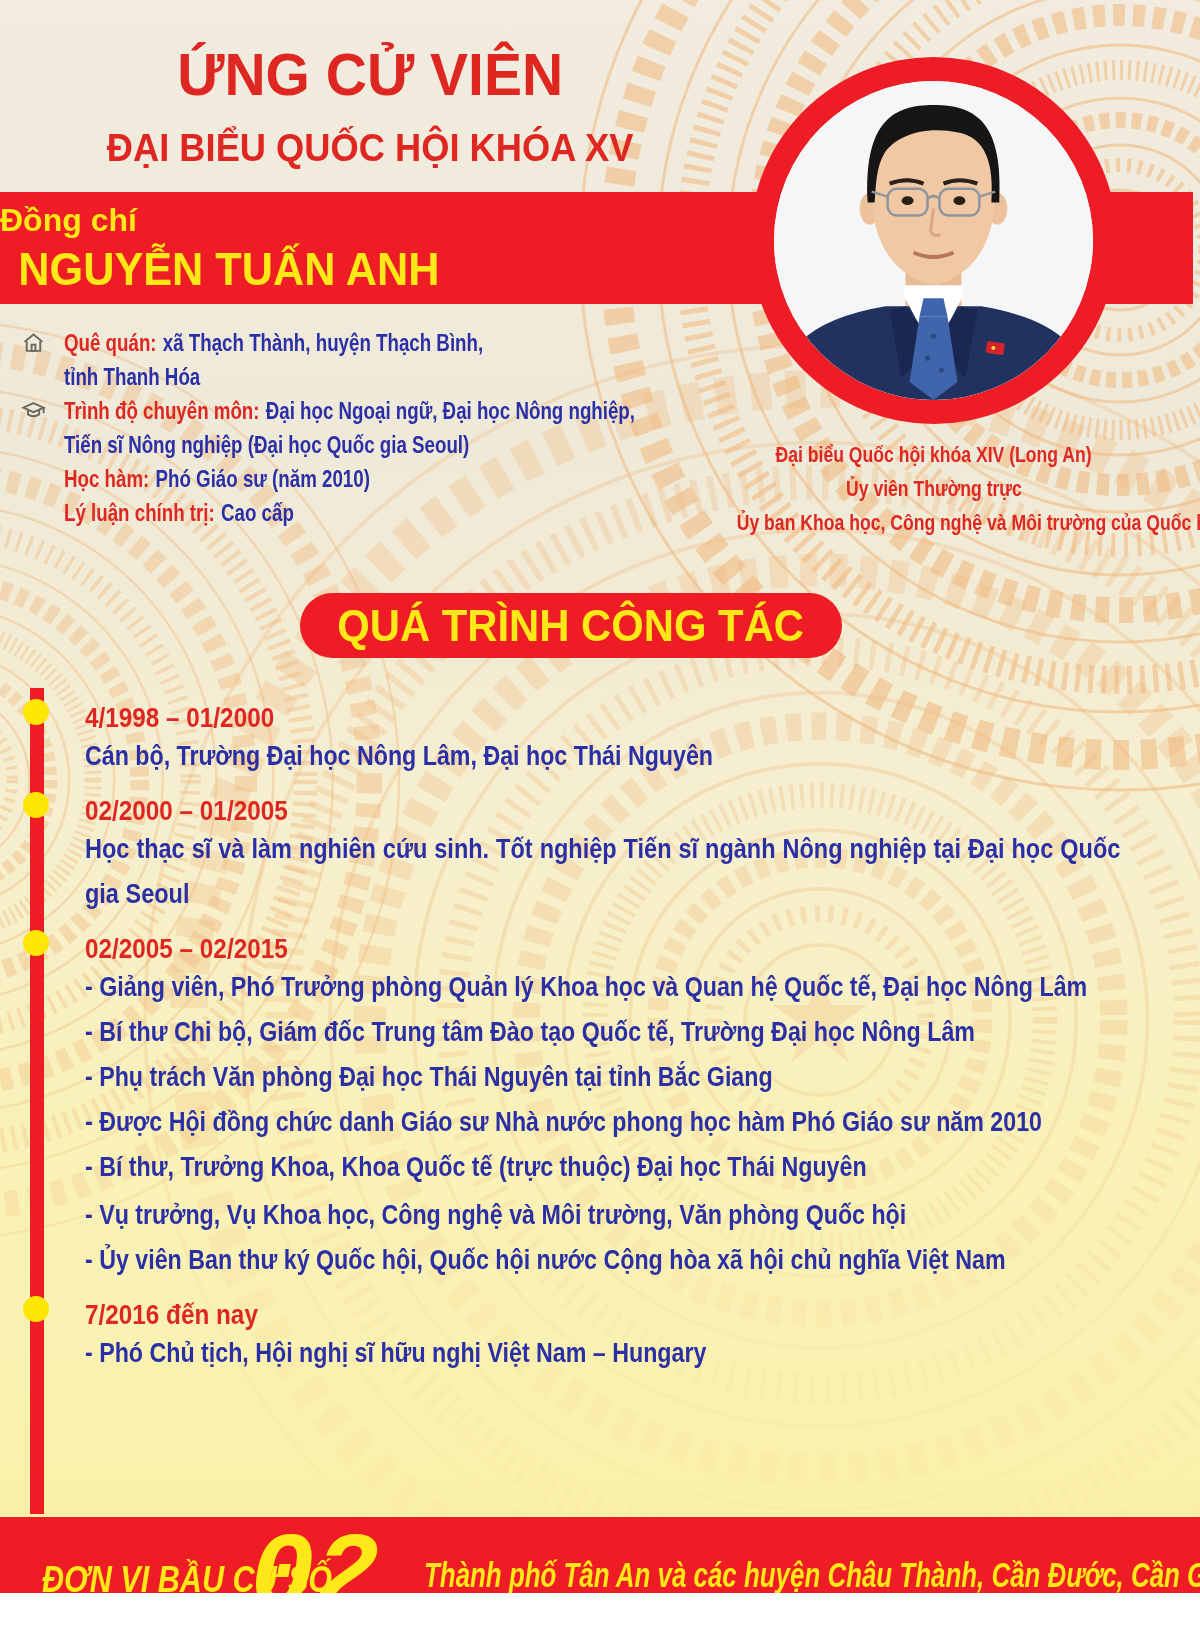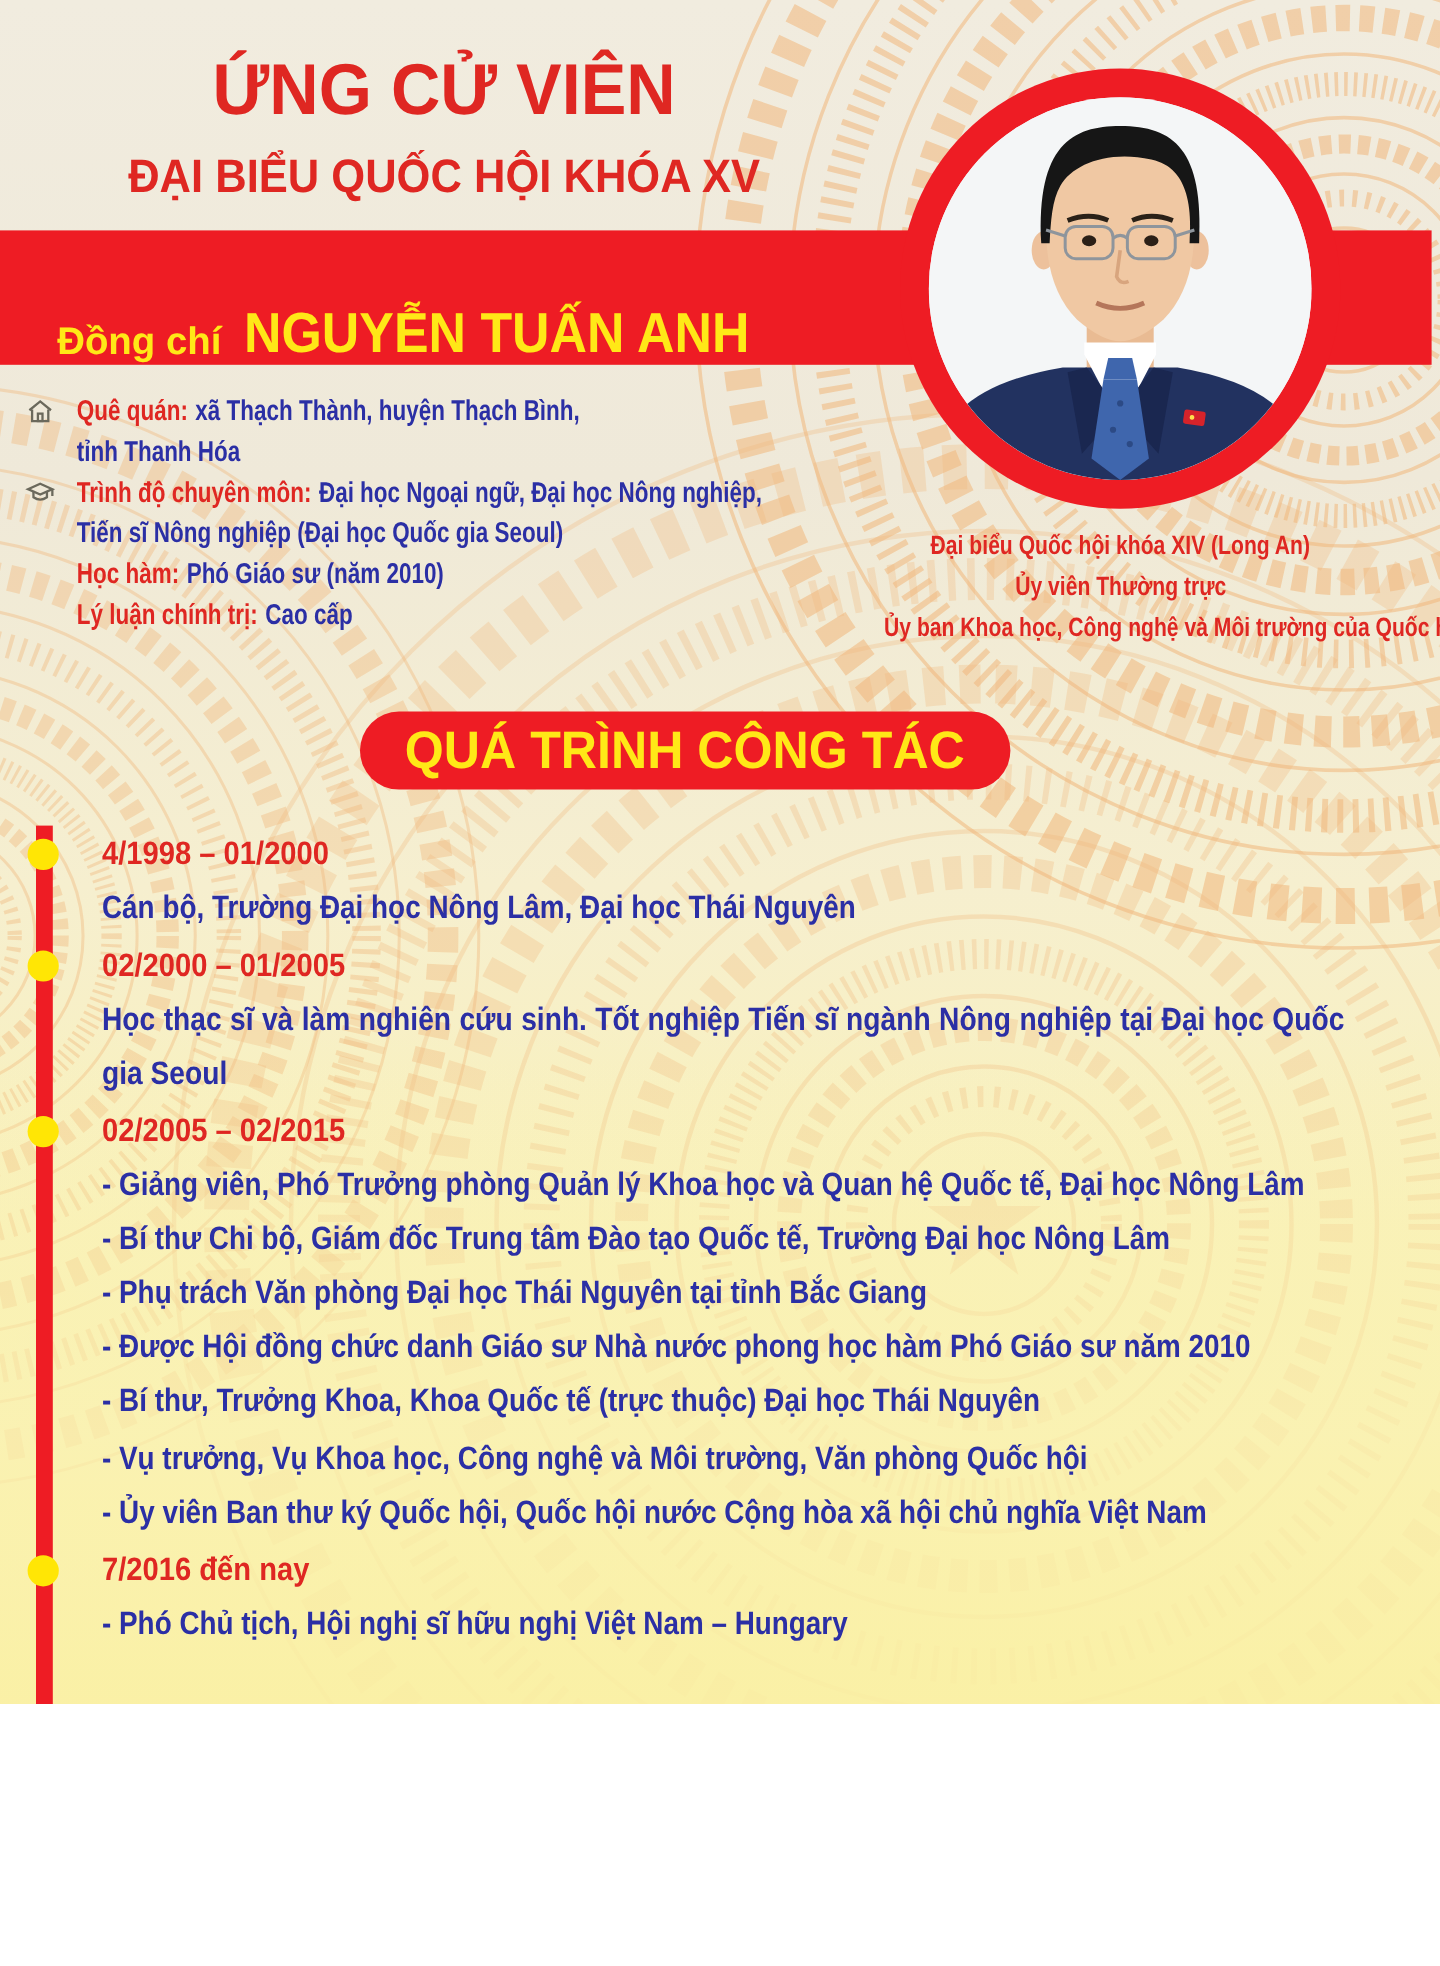--- a/index.html
+++ b/index.html
@@ -1,34 +1,34 @@
 <!DOCTYPE html>
 <html style="--c-red: #ee1c24; --c-red_text: #df2722; --c-yellow: #ffe817; --c-dot_yellow: #ffe605; --c-blue: #2b2fa5; --c-cream: #f0ebdc; --c-pale_yellow: #fbf2ab; --c-pattern_orange: #f1b87d;"><head>
 <meta charset="utf-8">
 <style>
   html,body{margin:0;padding:0;background:#ffffff;}
   .poster{
-    position:relative;width:1200px;height:1420px;overflow:hidden;
+    position:relative;width:1200px;height:1593px;overflow:hidden;
     font-family:"Liberation Sans",sans-serif;font-weight:bold;
     background:linear-gradient(180deg,#f1ecdf 0%,#efe9d9 28%,#f6efcf 52%,#f9f1ba 72%,#fbf2ab 100%);
   }
   .layer{position:absolute;z-index:2;}
   .pattern{position:absolute;left:0;top:0;z-index:0;}
   .fade{position:absolute;inset:0;z-index:1;pointer-events:none;
     background:linear-gradient(180deg,rgba(250,242,178,0) 60%,rgba(250,242,178,.70) 84%,rgba(250,240,165,.88) 100%);}
   
   .cx{display:inline-block;transform:scaleX(var(--sx,.86));transform-origin:0 50%;white-space:nowrap;}
   .cxc{display:inline-block;transform:scaleX(var(--sx,.9));transform-origin:50% 50%;white-space:nowrap;}
 
   .title{top:32px;left:10px;width:720px;text-align:center;color:var(--c-red_text,#df2722);font-size:60px;line-height:86px;}
   .subtitle{top:118px;left:10px;width:720px;text-align:center;color:var(--c-red_text,#df2722);font-size:39px;line-height:60px;}
 
   .band{top:192px;left:0;width:1193px;height:112px;background:var(--c-red,#ee1c24);}
-  .band-inner{position:absolute;left:0;top:0;width:690px;height:100%;display:flex;flex-direction:row;
-    align-items:flex-end;justify-content:center;color:var(--c-yellow,#ffe817);}
+  .band-inner{position:absolute;left:0;top:0;width:690px;height:100%;display:flex;flex-direction:column;
+    align-items:flex-start;justify-content:center;color:var(--c-yellow,#ffe817);}
   .honorific{font-size:32px;line-height:40px;}
   .name{font-size:47px;line-height:54px;margin-top:2px;}
 
   .photo-ring{top:57px;left:750px;width:367px;height:367px;border-radius:50%;background:var(--c-red,#ee1c24);}
   .photo-circle{position:absolute;inset:24px;border-radius:50%;background:#f3f5f6;overflow:hidden;}
   .photo-circle svg{display:block;width:100%;height:100%;}
 
   .caption{top:438px;left:676px;width:516px;text-align:center;color:var(--c-red_text,#df2722);
     font-size:22px;line-height:34px;}
 
@@ -37,21 +37,21 @@
   .info-icon{position:absolute;left:2px;top:50%;transform:translateY(-50%);width:27px;height:27px;color:#6b695c;}
   .lbl{color:var(--c-red_text,#df2722);margin-right:8px;}
   .val{color:var(--c-blue,#2b2fa5);}
 
   .pill{top:593px;left:300px;width:542px;height:65px;border-radius:33px;background:var(--c-red,#ee1c24);
     display:flex;align-items:center;justify-content:center;color:var(--c-yellow,#ffe817);font-size:44px;}
 
   .tl-bar{top:688px;left:30px;width:14px;height:826px;background:var(--c-red,#ee1c24);}
   .tl-entries{top:689px;left:85px;width:1112px;}
   .tl-entry{margin-bottom:3px;}
-  .tl-date{position:relative;height:45px;display:flex;align-items:center;color:var(--c-red_text,#df2722);font-size:27px;}
+  .tl-date{position:relative;height:45px;display:flex;align-items:flex-end;color:var(--c-red_text,#df2722);font-size:27px;}
   .dot{position:absolute;left:-62px;top:50%;width:26px;height:26px;margin-top:-13px;border-radius:50%;
     background:var(--c-dot_yellow,#ffe605);}
   .tl-item{height:45px;display:flex;align-items:center;color:var(--c-blue,#2b2fa5);font-size:27px;}
   .tl-item.wrap{height:90px;display:block;}
   .para{display:block;width:1190px;transform:scaleX(.87);transform-origin:0 0;text-align:justify;
     line-height:45px;white-space:normal;}
 
   .footer{top:1517px;left:0;width:1200px;height:121px;background:var(--c-red,#ee1c24);overflow:hidden;
     color:var(--c-yellow,#ffe817);}
   .f-label{position:absolute;left:42px;top:42px;font-size:36px;font-style:italic;}

